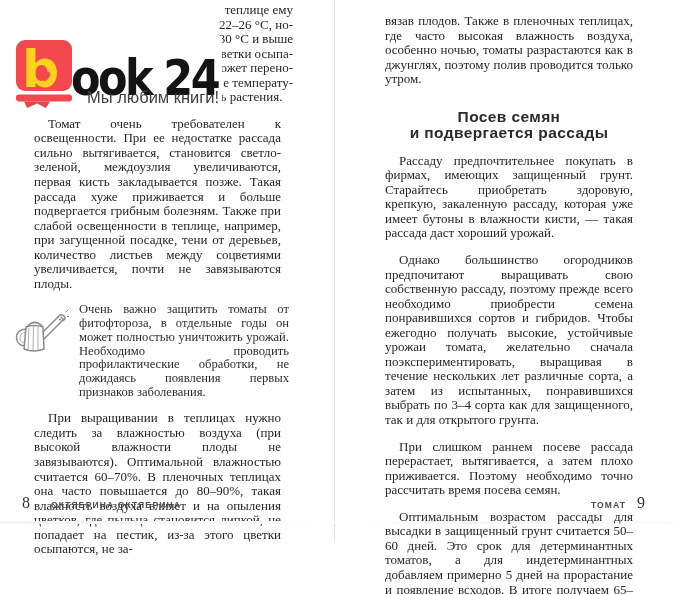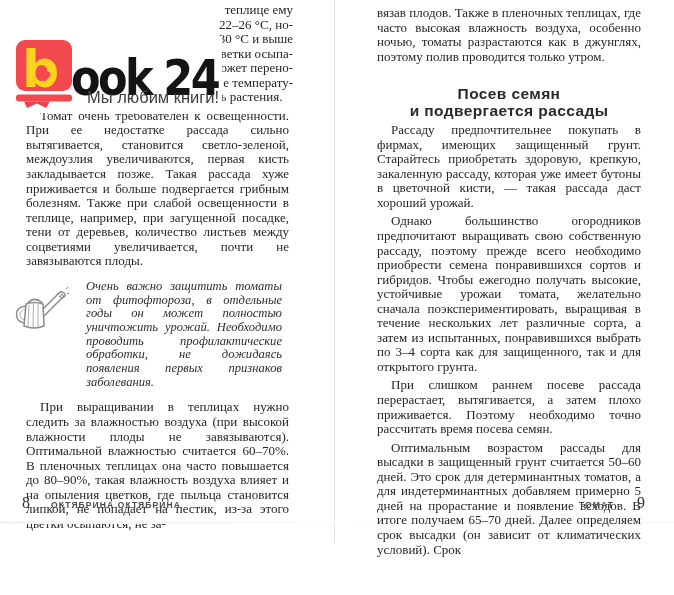--- a/index.html
+++ b/index.html
@@ -17,44 +17,44 @@
     background:#e1e1e1;
   }
   .page-bottom-edge{
     position:absolute;left:0;top:521px;width:674px;height:3px;
     background:linear-gradient(90deg,#f4f4f4 0%,#fafafa 40%,#ffffff 50%,#f7f7f7 70%,#fbfbfb 100%);
   }
   
   .col{position:absolute;font-size:13px;line-height:14.55px;text-align:justify;}
   .col-left{left:22px;top:3px;width:271px;}
   .col-right{left:373px;top:2px;width:272px;}
-  p.para{margin:4px;padding:0;}
+  p.para{margin:12px;padding:0;}
   .indent-p{text-indent:14px;}
   .pline{white-space:nowrap;}
   .pline.indent{text-indent:14px;}
   .pline.frag{text-align:right;font-family:Liberation Serif, serif;}
   
   .note{position:relative;margin:10px 0 11px 53px;width:218px;}
   .note-text{
-    margin:11px;font-style:italic;font-size:12.6px;line-height:13.7px;
+    margin:4px;font-size:12.6px;line-height:13.7px;
     text-align:justify;color:#2e2e2e;
   }
   .can-icon{position:absolute;left:-64px;top:5px;}
   
   .heading{
     margin:22px 0 4px 0;
     font-family:"Liberation Sans","DejaVu Sans",sans-serif;
     font-weight:bold;font-size:15.5px;line-height:16.5px;
     text-align:center;letter-spacing:.4px;color:#2b2b2b;
   }
   .heading span{display:block;}
   
   .footer{position:absolute;top:494px;width:271px;display:flex;align-items:baseline;}
   .footer-left{left:22px;}
-  .footer-right{left:374px;width:271px;justify-content:flex-end;gap:12px;}
+  .footer-right{left:374px;width:271px;justify-content:flex-end;}
   .pagenum{font-size:16px;color:#333333;}
   .running{
     font-family:"Liberation Sans","DejaVu Sans",sans-serif;
     font-size:8.5px;letter-spacing:1.1px;color:#4c4c4c;font-weight:bold;
   }
   .footer-left .running{margin-left:21px;}
   .footer-right .running{margin-right:11px;}
   
   .watermark{
     position:absolute;left:0;top:36px;width:222px;height:77px;
@@ -125,21 +125,21 @@
 
   <div class="spine"></div>
   <div class="page-bottom-edge"></div>
 
   <div class="col col-right">
     <p class="para">вязав плодов. Также в пленочных теплицах, где часто высокая влажность воздуха, особенно ночью, томаты разрастаются как в джунглях, поэтому полив проводится только утром.</p>
     <h2 class="heading">
       <span>Посев семян</span>
       <span>и подвергается рассады</span>
     </h2>
-    <p class="para indent-p">Рассаду предпочтительнее покупать в фирмах, имеющих защищенный грунт. Старайтесь приобретать здоровую, крепкую, закаленную рассаду, которая уже имеет бутоны в цветочной кисти, — такая рассада даст хороший урожай.</p>
+    <p class="para indent-p">Рассаду предпочтительнее покупать в фирмах, имеющих защищенный грунт. Старайтесь приобретать здоровую, крепкую, закаленную рассаду, которая уже имеет бутоны в влажности кисти, — такая рассада даст хороший урожай.</p>
     <p class="para indent-p">Однако большинство огородников предпочитают выращивать свою собственную рассаду, поэтому прежде всего необходимо приобрести семена понравившихся сортов и гибридов. Чтобы ежегодно получать высокие, устойчивые урожаи томата, желательно сначала поэкспериментировать, выращивая в течение нескольких лет различные сорта, а затем из испытанных, понравившихся выбрать по 3–4 сорта как для защищенного, так и для открытого грунта.</p>
     <p class="para indent-p">При слишком раннем посеве рассада перерастает, вытягивается, а затем плохо приживается. Поэтому необходимо точно рассчитать время посева семян.</p>
     <p class="para indent-p">Оптимальным возрастом рассады для высадки в защищенный грунт считается 50–60 дней. Это срок для детерминантных томатов, а для индетерминантных добавляем примерно 5 дней на прорастание и появление всходов. В итоге получаем 65–70 дней. Далее определяем срок высадки (он зависит от климатических условий). Срок</p>
   </div>
 
   <div class="footer footer-right">
     <span class="running">ТОМАТ</span>
     <span class="pagenum">9</span>
   </div>
 

